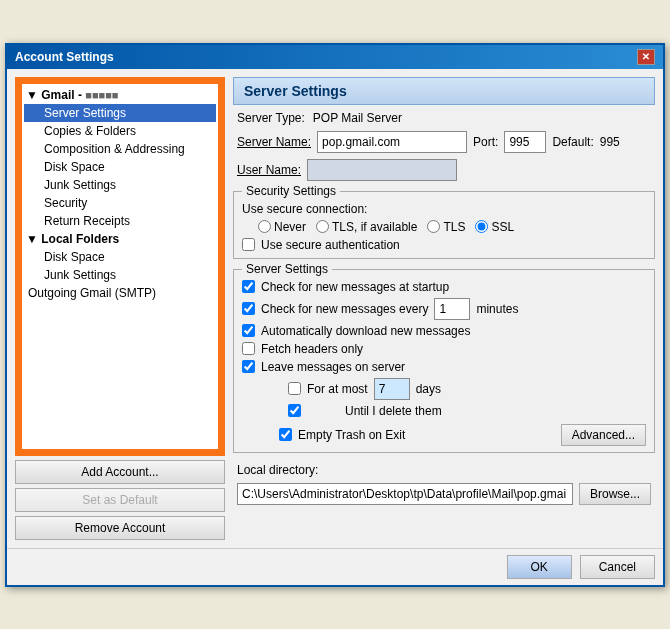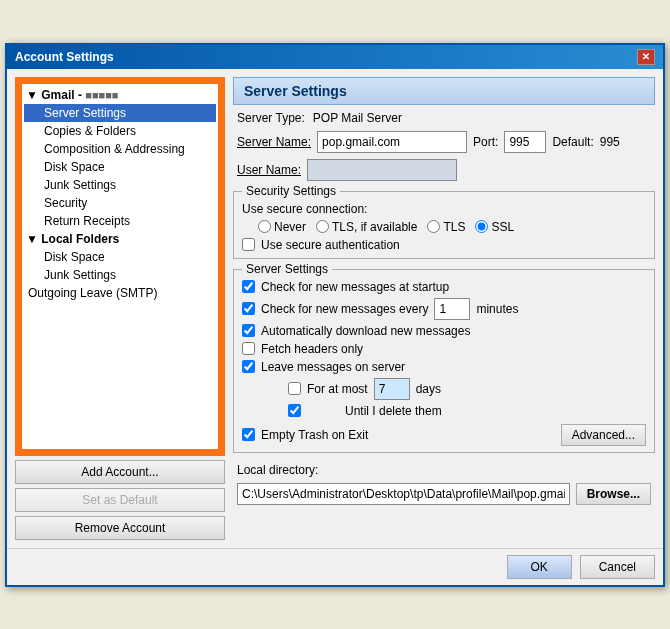--- a/index.html
+++ b/index.html
@@ -225,21 +225,20 @@
       display: flex;
       align-items: center;
       gap: 6px;
       padding: 0 4px;
     }
     .local-dir-input {
       flex: 1;
     }
     .browse-btn {
       padding: 3px 10px;
-      font-weight: bold;
     }
     .bottom-bar {
       display: flex;
       justify-content: flex-end;
       padding: 6px 8px;
       gap: 8px;
       border-top: 1px solid #ccc;
       background: #f0f0f0;
       flex-shrink: 0;
     }
@@ -305,21 +304,21 @@
           <span>▼ </span><span>Local Folders</span>
         </div>
         <div class="tree-child tree-item">
           <span>Disk Space</span>
         </div>
         <div class="tree-child tree-item">
           <span>Junk Settings</span>
         </div>
 
         <div class="tree-item">
-          <span>Outgoing Leave (SMTP)</span>
+          <span>Outgoing Gmail (SMTP)</span>
         </div>
       </div>
 
       <div class="left-buttons">
         <button class="btn">Add Account...</button>
         <button class="btn" disabled="">Set as Default</button>
         <button class="btn">Remove Account</button>
       </div>
     </div>
 
@@ -412,21 +411,21 @@
             <span>For at most</span>
             <input class="input-field days-input" type="text" value="7" style="">
             <span>days</span>
           </div>
 
           <div class="check-row check-sub" style="margin-left:46px;">
             <input type="checkbox" checked="" style="">
             <span>Until I delete them</span>
           </div>
 
-          <div style="display:flex; justify-content:space-between; align-items:center; margin-top:6px;">
+          <div style="display:flex; justify-content:space-between; align-items:center; margin-top:6px;margin-left:37px;">
             <div class="check-row" style="margin-top:0;">
               <input type="checkbox" checked="" style="">
               <span>Empty Trash on Exit</span>
             </div>
             <button class="btn advanced-btn">Advanced...</button>
           </div>
         </div>
 
         <div class="server-name-row" style="margin-top:4px;">
           <span class="label-text">Local directory:</span>

